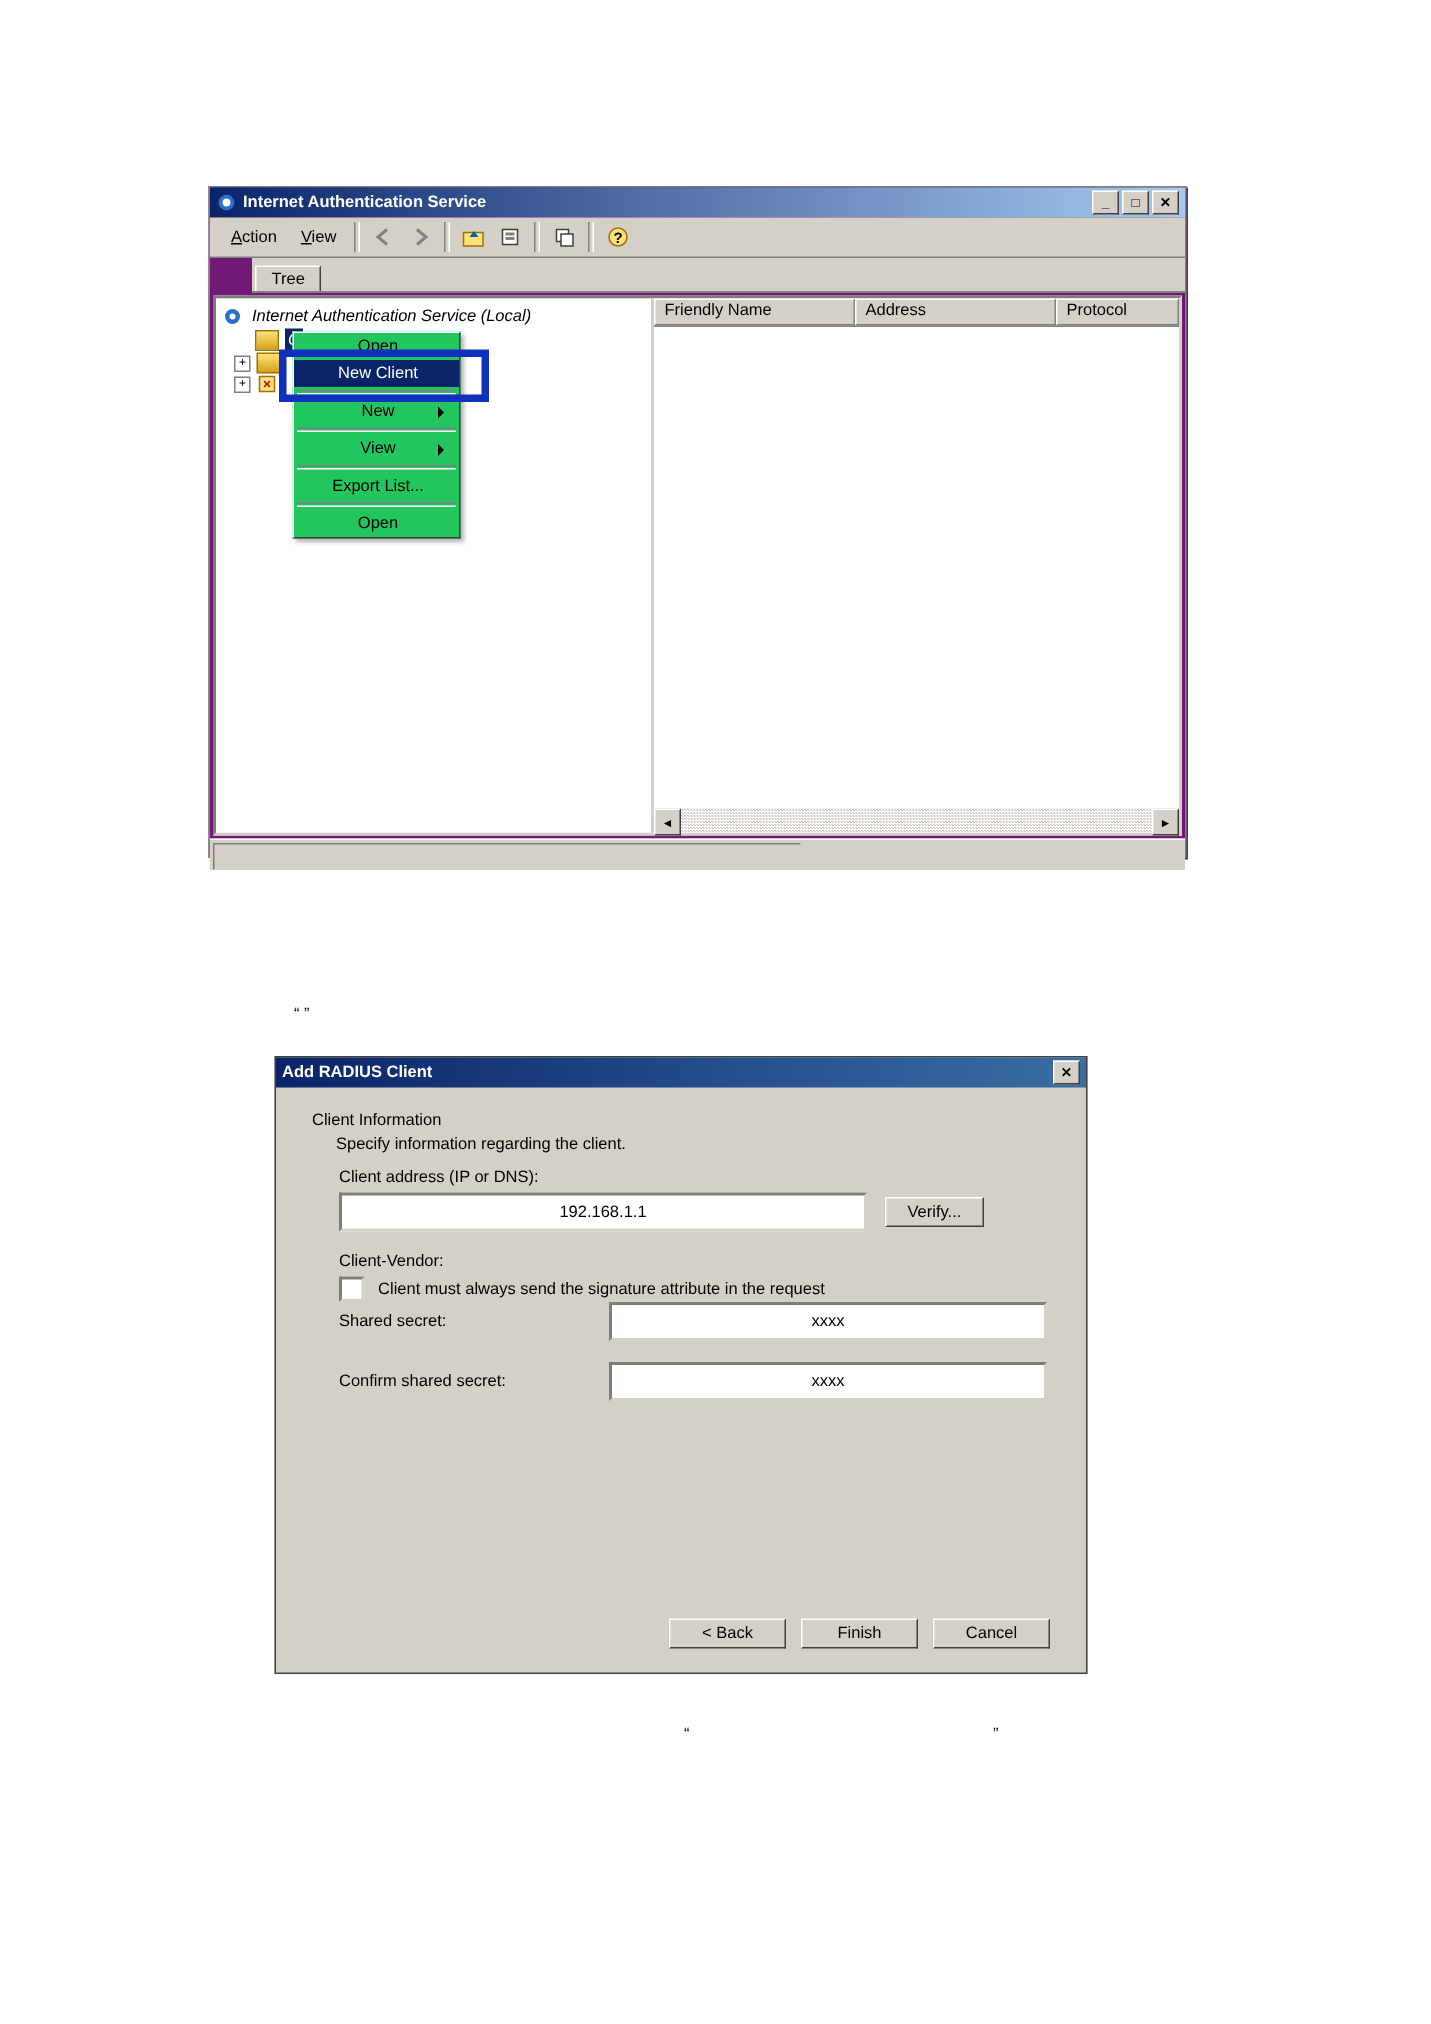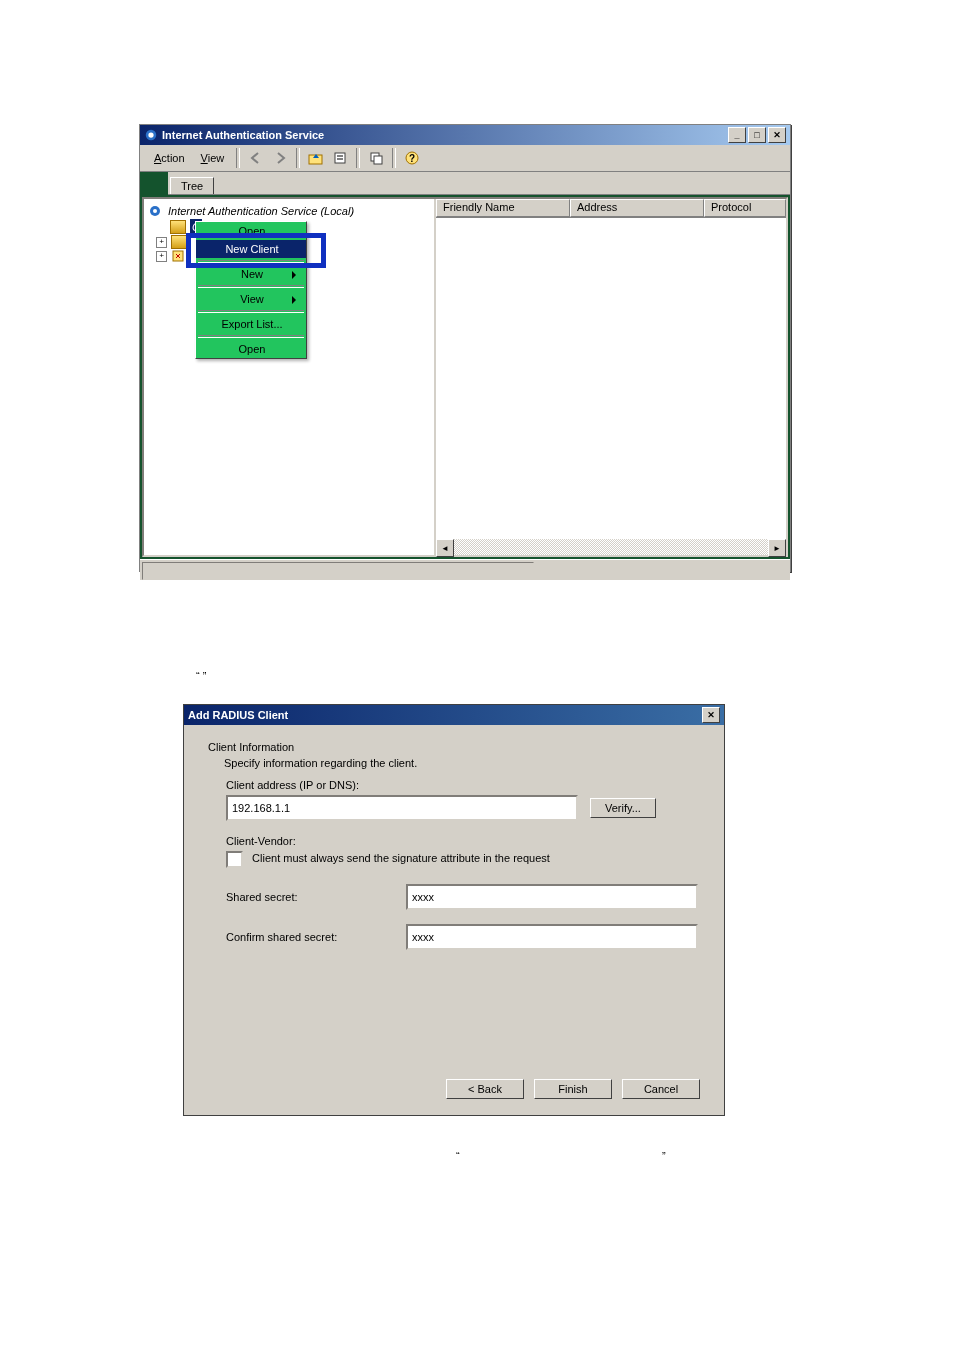--- a/index.html
+++ b/index.html
@@ -14,21 +14,21 @@
     height: 1349px;
     position: relative;
     background: #fff;
   }
 
   
   .win1 {
     position: absolute;
     left: 139px; top: 124px;
     width: 650px; height: 446px;
-    background: #14532d;
+    background: #701a75;
     border: 1px solid #808080;
     box-shadow: 1px 1px 0 #404040;
   }
   .titlebar {
     height: 20px;
     background: linear-gradient(to right, #0a246a, #a6caf0);
     color: #fff;
     font-weight: bold;
     font-size: 11px;
     display: flex;
@@ -248,20 +248,21 @@
   .dlg-body { padding: 16px 24px 10px 24px; }
   .subtxt { padding-left: 16px; margin-bottom: 10px; }
   .field-row { margin-bottom: 4px; }
   .txt-input {
     background: #fff;
     border: 2px inset #d4d0c8;
     height: 20px;
     padding: 1px 4px;
     font-size: 11px;
     font-family: Tahoma, Arial, sans-serif;
+    text-align: center;
   }
   .btn3d {
     background: #d4d0c8;
     border: 1px solid #fff;
     border-right-color: #404040;
     border-bottom-color: #404040;
     padding: 3px 14px;
     font-size: 11px;
     font-family: Tahoma, Arial, sans-serif;
   }
@@ -439,21 +440,21 @@
 
       <div style="padding-left:18px">
         <div class="field-row">Client address (IP or DNS):</div>
         <div style="display:flex; gap:12px; align-items:center; margin-bottom:14px">
           <input class="txt-input" style="width: 340px;" value="192.168.1.1">
           <button class="btn3d">Verify...</button>
         </div>
 
         <div class="field-row">Client-Vendor:</div>
 
-        <div style="margin-bottom:16px">
+        <div style="">
           <span class="checkbox"></span>
           <span>Client must always send the signature attribute in the request</span>
         </div>
 
         <div style="display:flex; align-items:center; margin-bottom:14px">
           <span style="width:180px">Shared secret:</span>
           <input class="txt-input" style="width: 280px;" value="xxxx">
         </div>
 
         <div style="display:flex; align-items:center">

